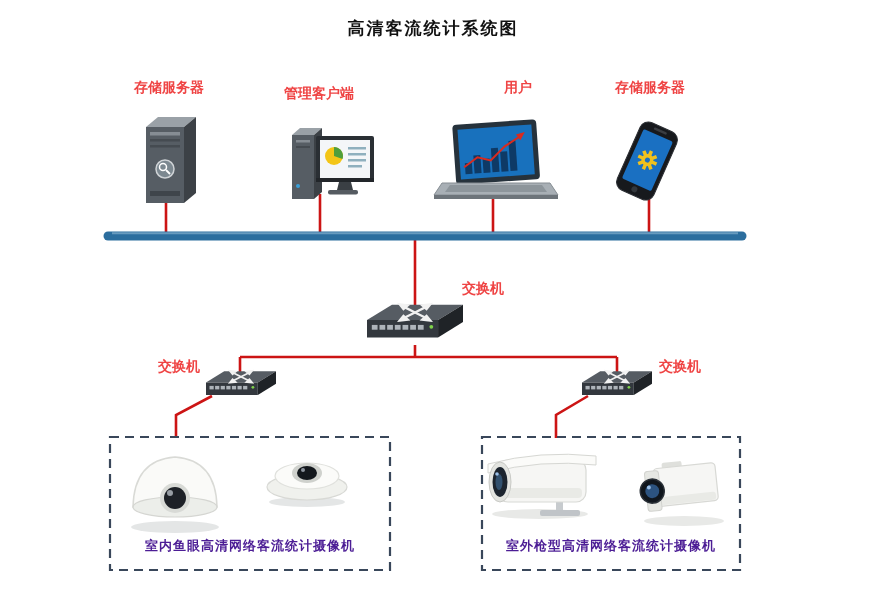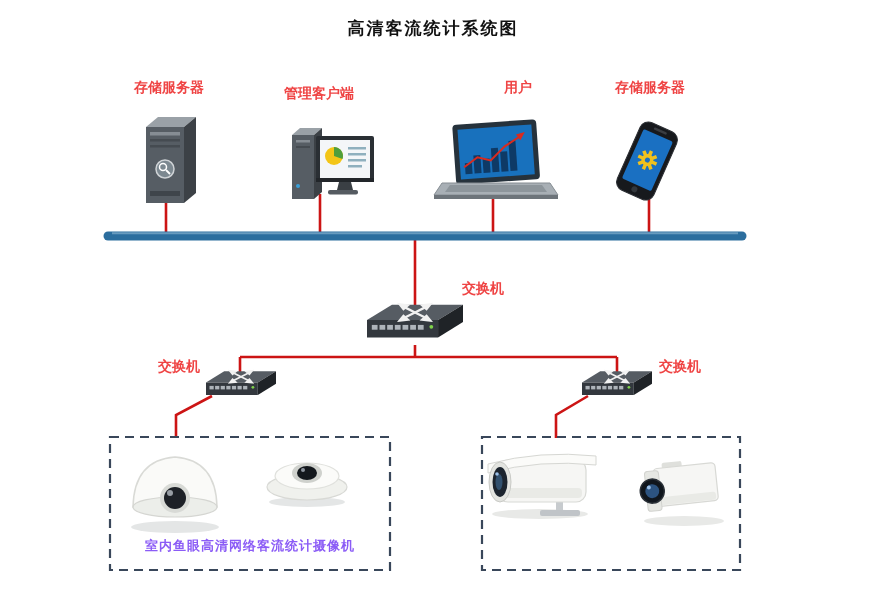--- a/index.html
+++ b/index.html
@@ -12,21 +12,21 @@
   .title{
     position:absolute;top:17px;left:433px;transform:translateX(-50%);
     font-size:17px;font-weight:700;color:#111;letter-spacing:2px;white-space:nowrap;
   }
   .lbl{
     position:absolute;transform:translateX(-50%);
     font-size:14px;font-weight:600;color:#ef4444;white-space:nowrap;
   }
   .boxlbl{
     position:absolute;transform:translateX(-50%);
-    font-size:13px;font-weight:700;color:#8b5cf6;white-space:nowrap;letter-spacing:1px;
+    font-size:13px;font-weight:700;color:#4c1d95;white-space:nowrap;letter-spacing:1px;
   }
 </style>
 </head>
 <body>
 
 <div class="stage">
 
   <svg width="890" height="604" viewBox="0 0 890 604">
     <defs>
       <symbol id="sw" viewBox="0 0 100 50">
@@ -197,13 +197,14 @@
   <div class="lbl" style="left:169px;top:79px">存储服务器</div>
   <div class="lbl" style="left:319px;top:85px">管理客户端</div>
   <div class="lbl" style="left:518px;top:79px">用户</div>
   <div class="lbl" style="left:650px;top:79px">存储服务器</div>
 
   <div class="lbl" style="left:483px;top:280px">交换机</div>
   <div class="lbl" style="left:179px;top:358px">交换机</div>
   <div class="lbl" style="left:680px;top:358px">交换机</div>
 
   <div class="boxlbl" style="left:250px;top:537px">室内鱼眼高清网络客流统计摄像机</div>
+  <div class="boxlbl" style="left:611px;top:537px">室外枪型高清网络客流统计摄像机</div>
 </div>
 
 </body></html>

